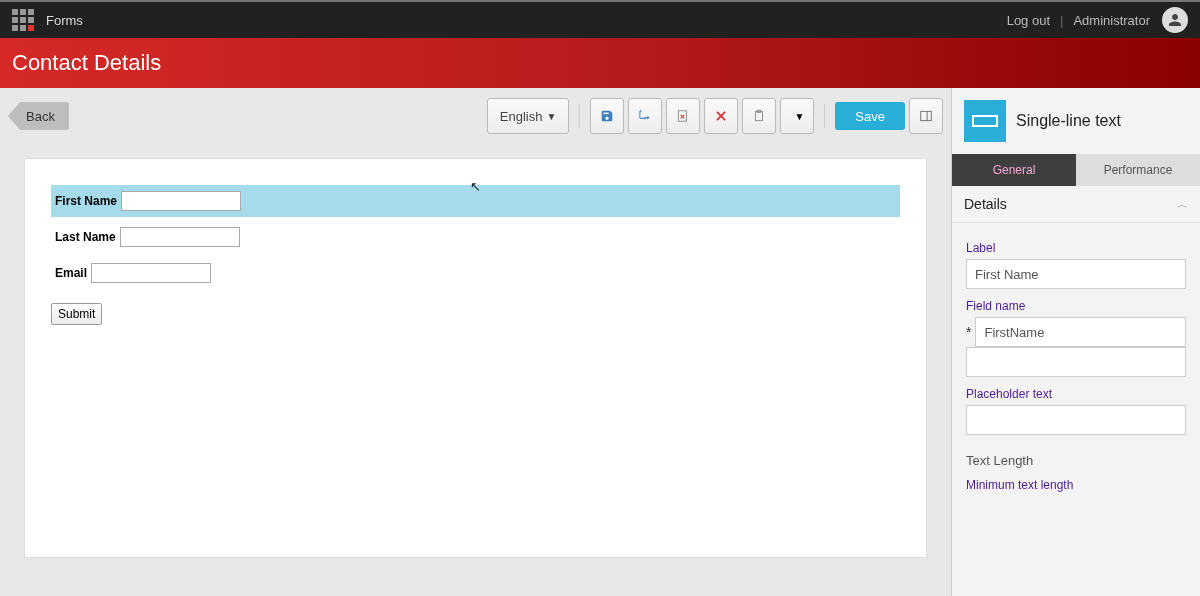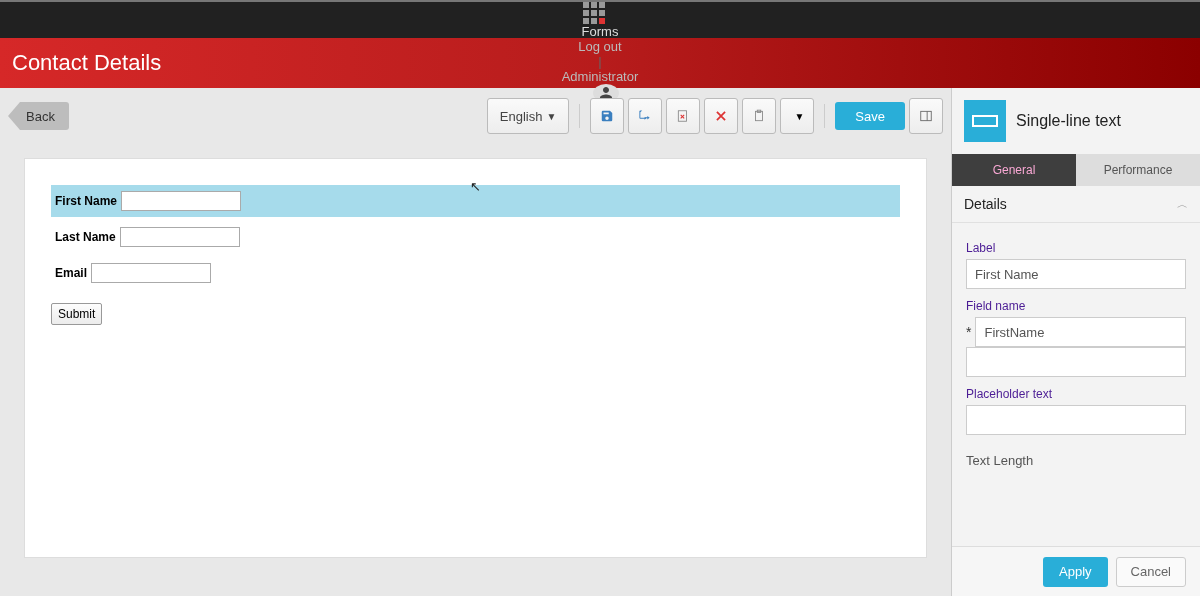--- a/index.html
+++ b/index.html
@@ -2,21 +2,21 @@
 <html><head>
   <meta charset="utf-8">
   <style>
     * { box-sizing: border-box; margin: 0; padding: 0; font-family: "Segoe UI", Arial, sans-serif; }
     body { background: #e8e8e8; width: 1200px; height: 596px; overflow: hidden; position: relative; }
 
     .grey-strip { height: 2px; background: #777; }
 
     .topbar {
       height: 36px; background: #212121; display: flex; align-items: center;
-      color: #ddd; font-size: 13px; padding: 0 12px; flex-direction: column;
+      color: #ddd; font-size: 13px; padding: 0 12px;
     }
     .app-menu-icon {
       width: 22px; height: 22px; margin-right: 12px; display: grid;
       grid-template-columns: repeat(3, 6px); grid-template-rows: repeat(3, 6px); gap: 2px;
     }
     .app-menu-icon span { background: #999; width: 6px; height: 6px; }
     .app-menu-icon span.red { background: #d33; }
     .topbar-spacer { flex: 1; }
     .topbar a { color: #bbb; text-decoration: none; }
     .top-sep { color: #666; margin: 0 10px; }
@@ -265,21 +265,18 @@
           <input class="sp-input" value="FirstName" style="">
         </div>
 
         <input class="sp-input" value="" style="">
 
         <div class="sp-label">Placeholder text</div>
         <input class="sp-input" value="" style="">
 
         <div class="sp-section-title">Text Length</div>
 
+        <div class="sp-label">Minimum text length</div>
       </div>
     </div>
-    <div class="panel-footer">
-      <button class="apply-btn">Apply</button>
-      <button class="cancel-btn">Cancel</button>
-    </div>
   </div>
 
 </div>
 
 </body></html>

